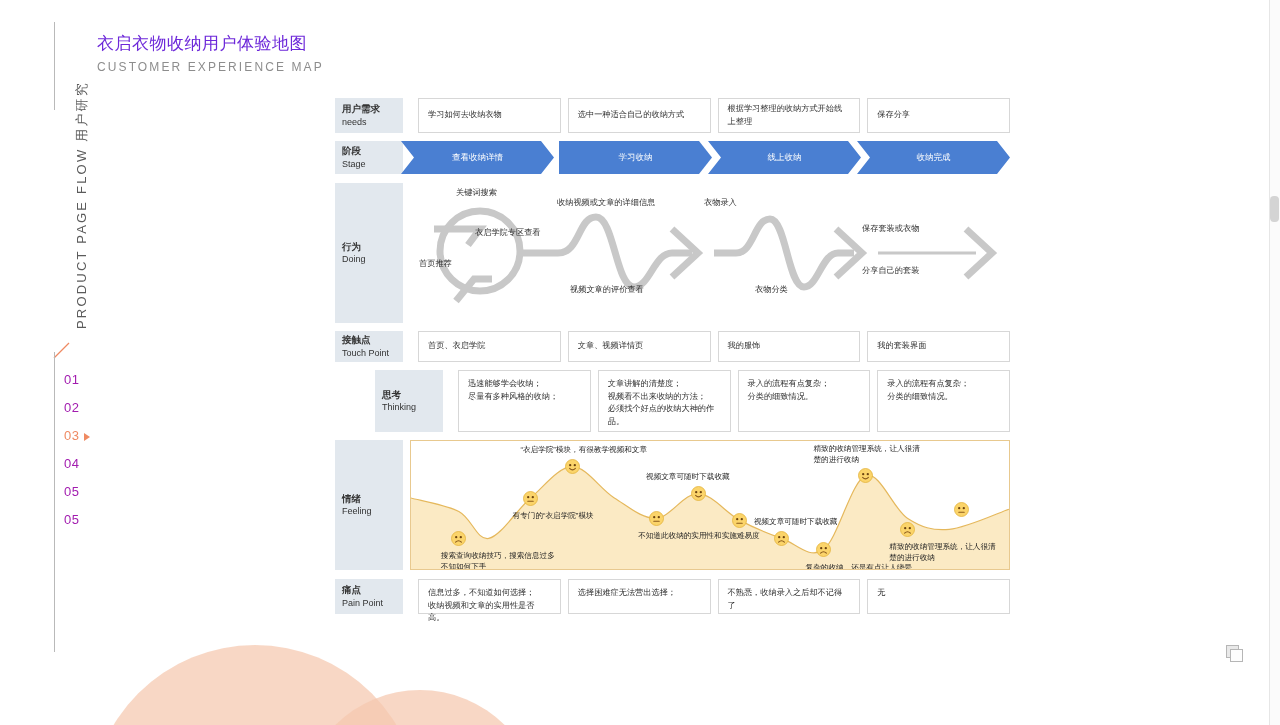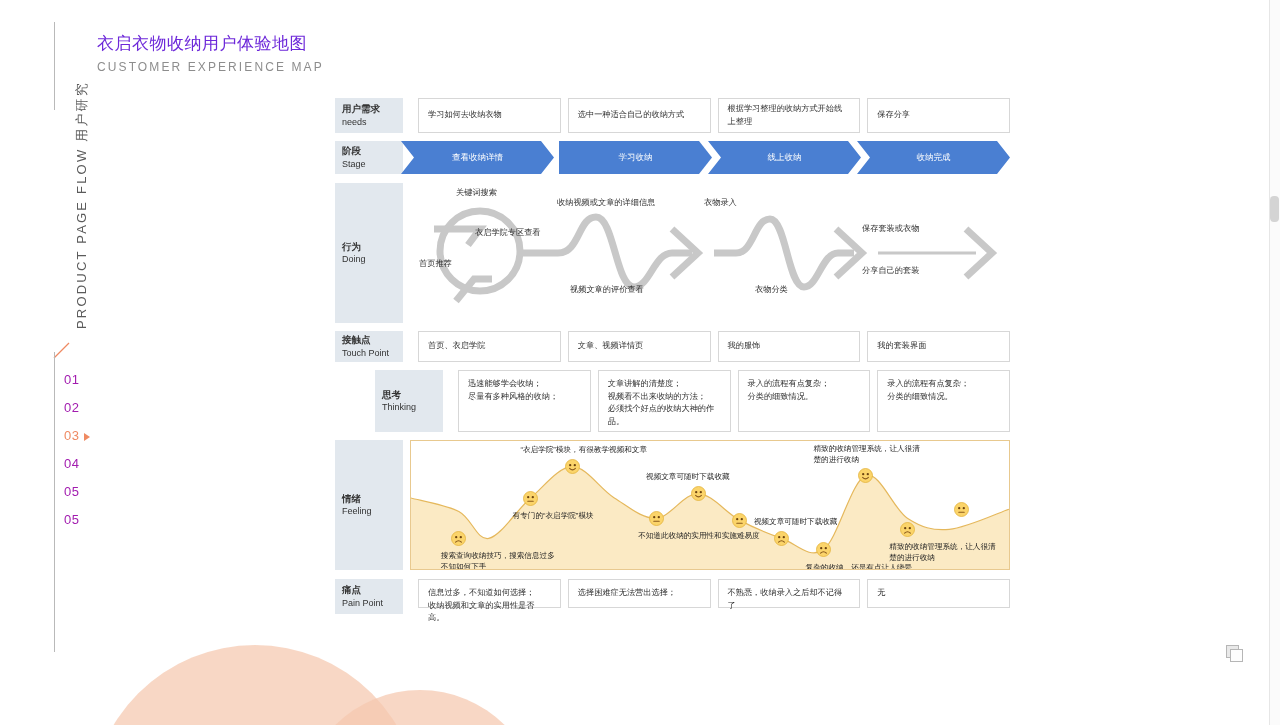--- a/index.html
+++ b/index.html
@@ -172,21 +172,21 @@
     color: #1f1f1f;
     white-space: pre;
   }
   .emoji-dot {
     position: absolute;
     width: 15px; height: 15px;
   }
 
   
   #row-pain .row-label { height: 35px; }
-  #row-pain .cell { height: 29px; font-family: Liberation Mono, monospace; }
+  #row-pain .cell { height: 35px; font-family: Liberation Mono, monospace; }
 
   
   #scrollbar-track {
     position: absolute; right: 0; top: 0; width: 11px; height: 725px;
     background: #fbfbfb; border-left: 1px solid #e6e6e6;
   }
   #scrollbar-thumb {
     position: absolute; right: 1px; top: 196px; width: 9px; height: 26px;
     background: #d4d4d4; border-radius: 4px;
   }

